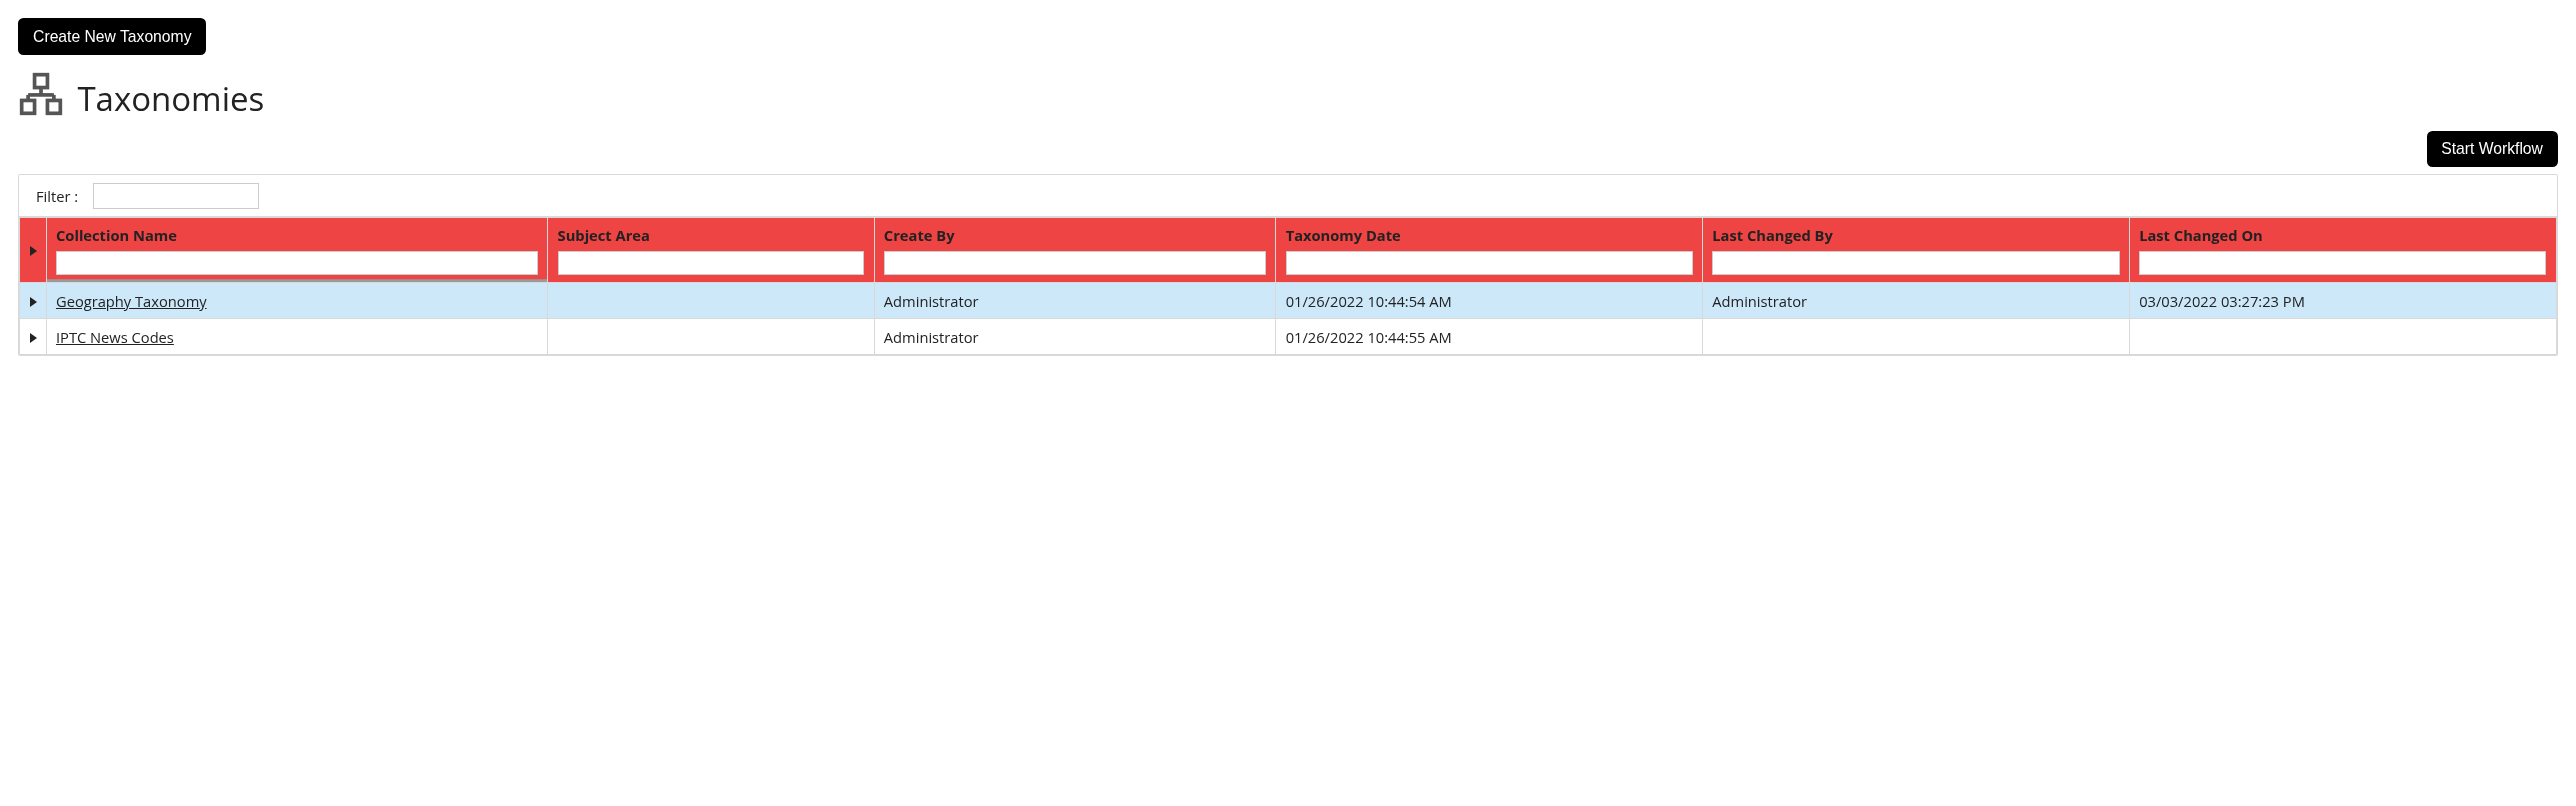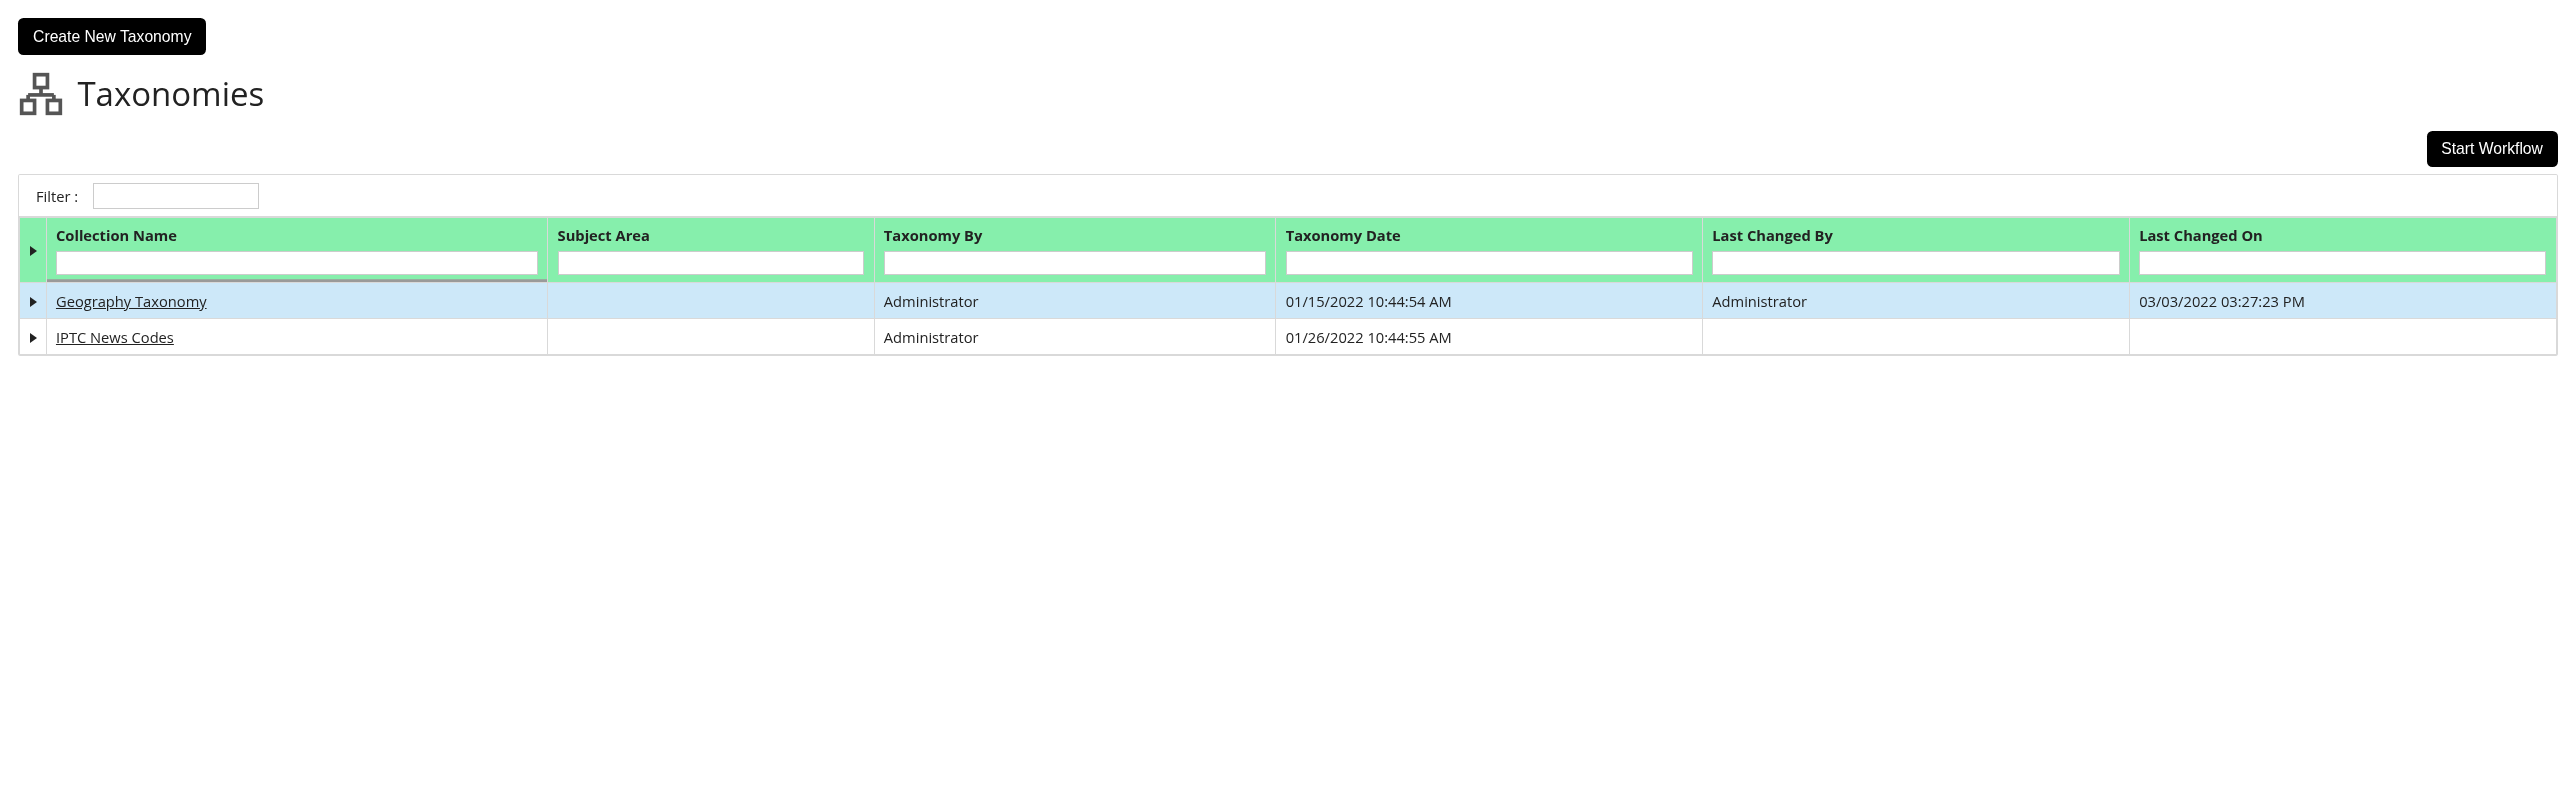--- a/index.html
+++ b/index.html
@@ -22,21 +22,21 @@
       padding: 9.2px 14.7px;
       font-size: 15.7px;
       cursor: pointer;
       display: inline-block;
     }
     .top-button-row {
       margin-bottom: 16.6px;
     }
     .title-row {
       display: flex;
-      align-items: flex-start;
+      align-items: flex-end;
       gap: 13px;
       margin-bottom: 9.2px;
     }
     .title-text {
       font-size: 33px;
       font-weight: 400;
       color: #222;
     }
     .workflow-row {
       display: flex;
@@ -69,21 +69,21 @@
       border-collapse: collapse;
     }
     table.data-grid th, table.data-grid td {
       border: 0.9px solid #d9d9d9;
       padding: 7.4px 9.2px;
       text-align: left;
       vertical-align: top;
     }
     table.data-grid th {
       font-weight: 700;
-      background: #86efac;
+      background: #ef4444;
       vertical-align: top;
     }
     .col-expand {
       width: 33px;
       text-align: center !important;
       vertical-align: middle !important;
     }
     .col-header-input {
       display: block;
       margin-top: 5.5px;
@@ -164,21 +164,21 @@
         </th>
         <th class="w-name col-name-head">
           <span>Collection Name</span>
           <input class="col-header-input" type="text" value="" style="">
         </th>
         <th class="w-subj">
           <span>Subject Area</span>
           <input class="col-header-input" type="text" value="" style="">
         </th>
         <th class="w-cby">
-          <span>Taxonomy By</span>
+          <span>Create By</span>
           <input class="col-header-input" type="text" value="" style="">
         </th>
         <th class="w-cdt">
           <span>Taxonomy Date</span>
           <input class="col-header-input" type="text" value="" style="">
         </th>
         <th class="w-lby">
           <span>Last Changed By</span>
           <input class="col-header-input" type="text" value="" style="">
         </th>
@@ -187,21 +187,21 @@
           <input class="col-header-input" type="text" value="" style="">
         </th>
       </tr>
     </thead>
     <tbody id="grid-body">
     <tr class="row-selected">
           <td class="col-expand"><span class="expand-caret"></span></td>
           <td class="link-cell"><a href="#">Geography Taxonomy</a></td>
           <td></td>
           <td>Administrator</td>
-          <td>01/15/2022 10:44:54 AM</td>
+          <td>01/26/2022 10:44:54 AM</td>
           <td>Administrator</td>
           <td>03/03/2022 03:27:23 PM</td>
         </tr>
         <tr>
           <td class="col-expand"><span class="expand-caret"></span></td>
           <td class="link-cell"><a href="#">IPTC News Codes</a></td>
           <td></td>
           <td>Administrator</td>
           <td>01/26/2022 10:44:55 AM</td>
           <td></td>

